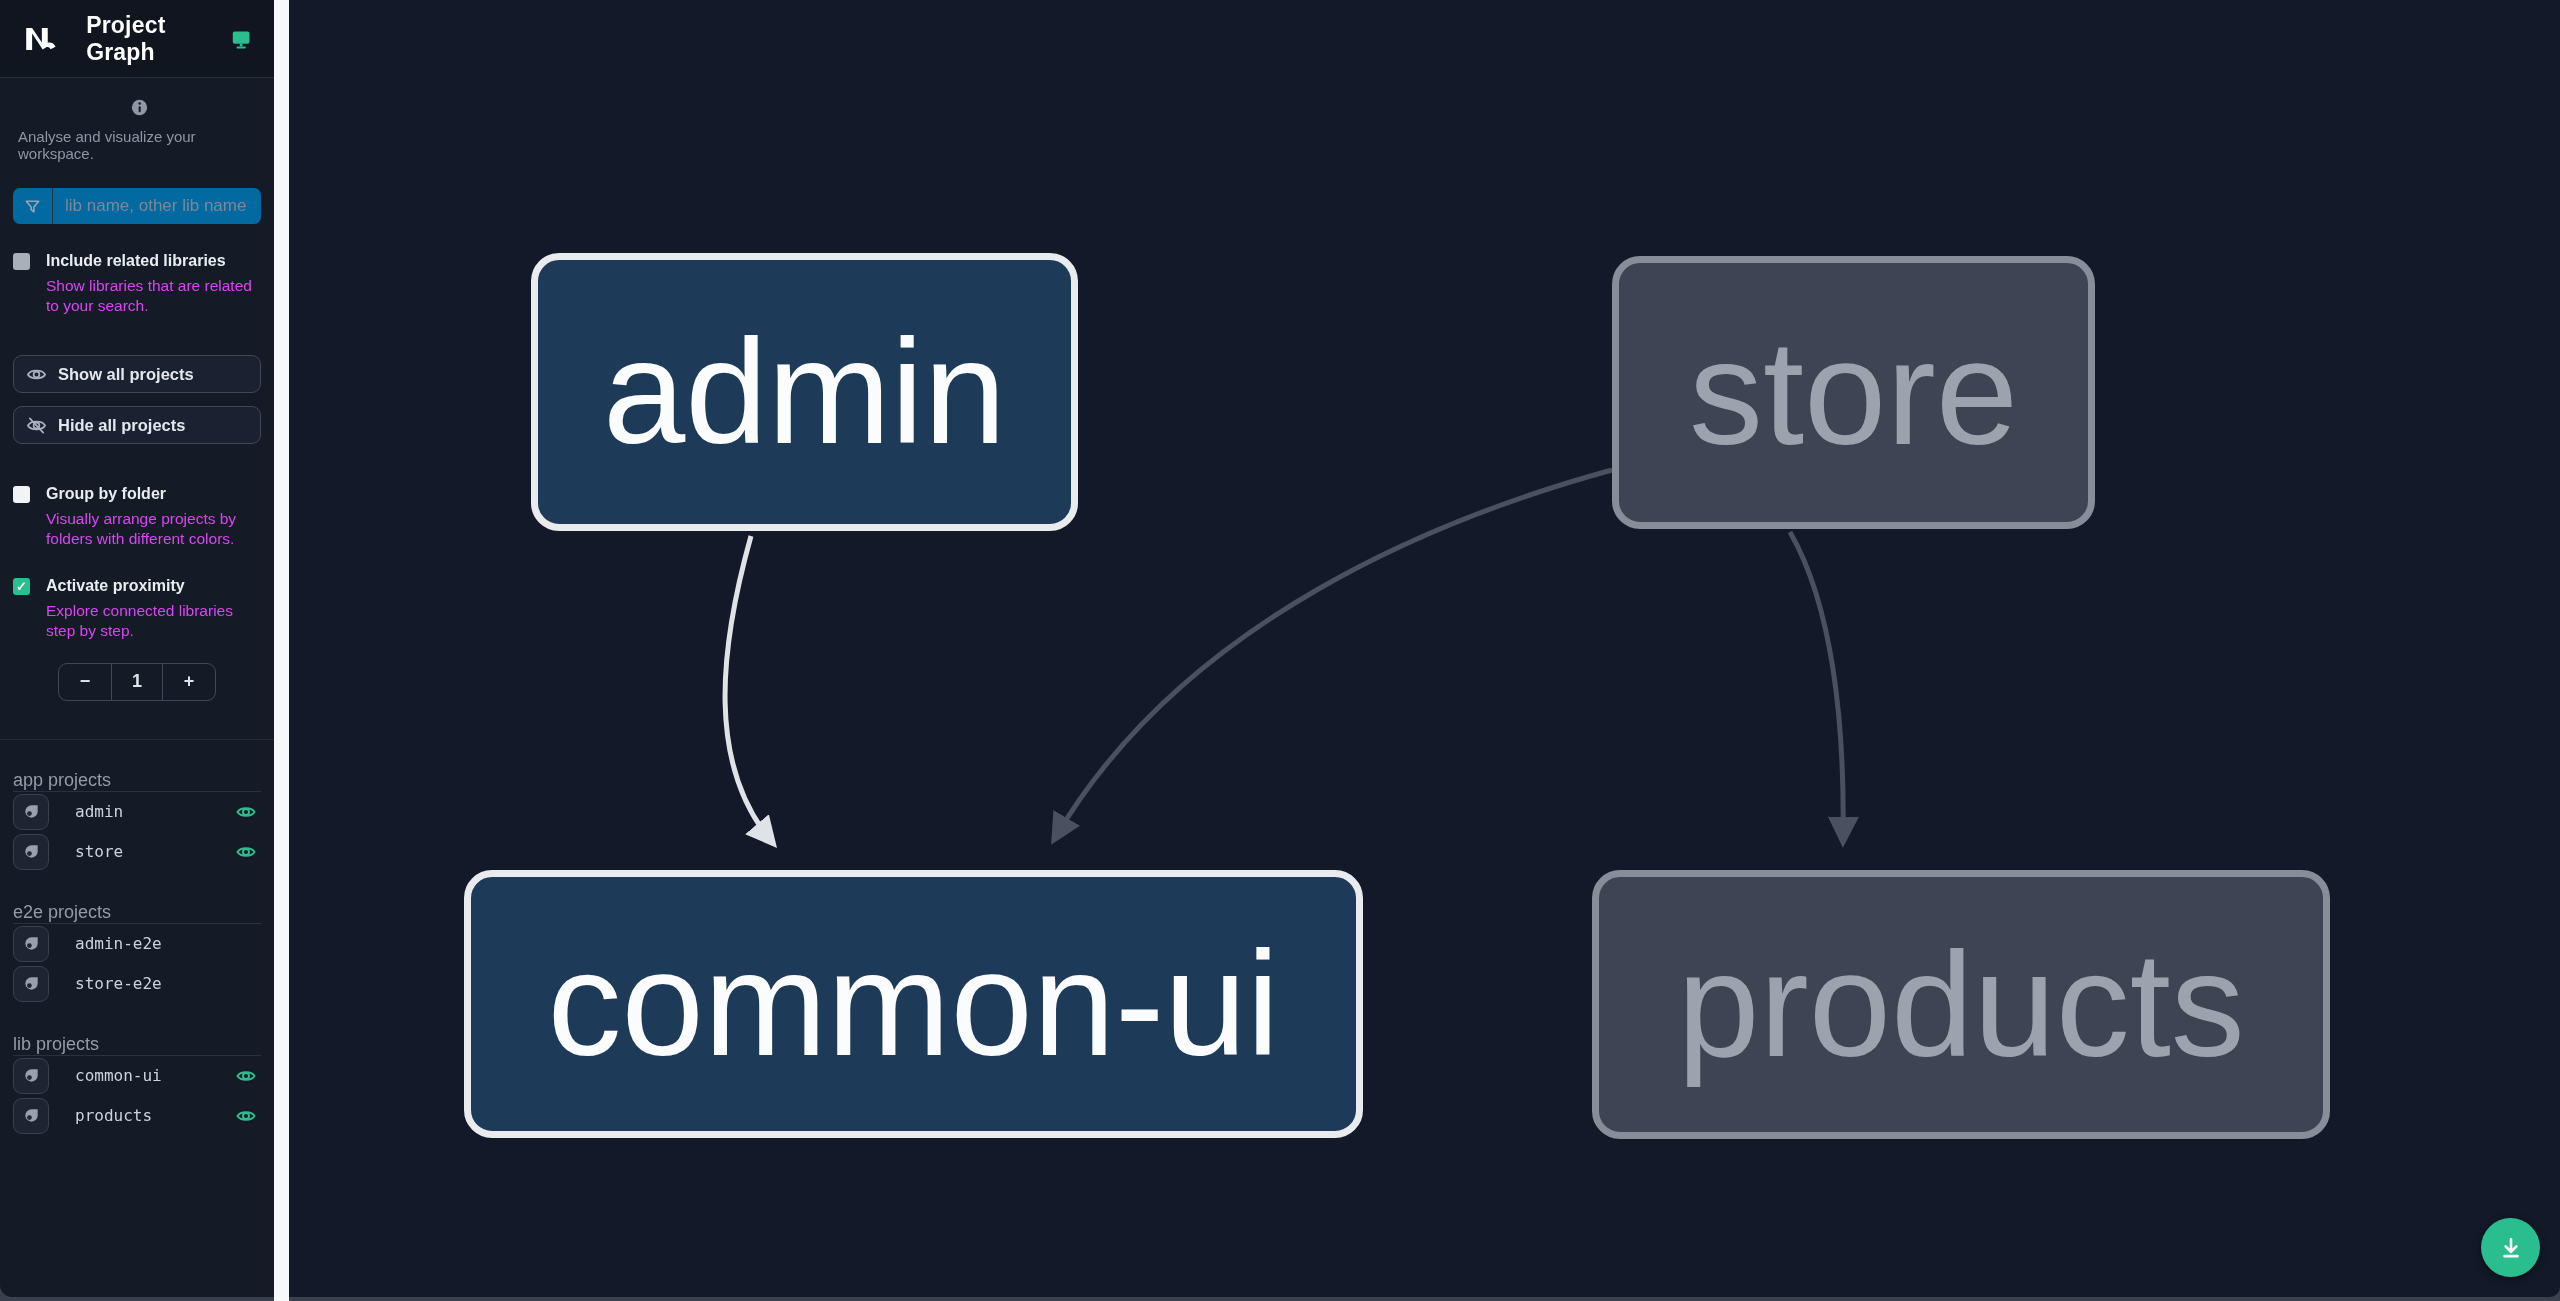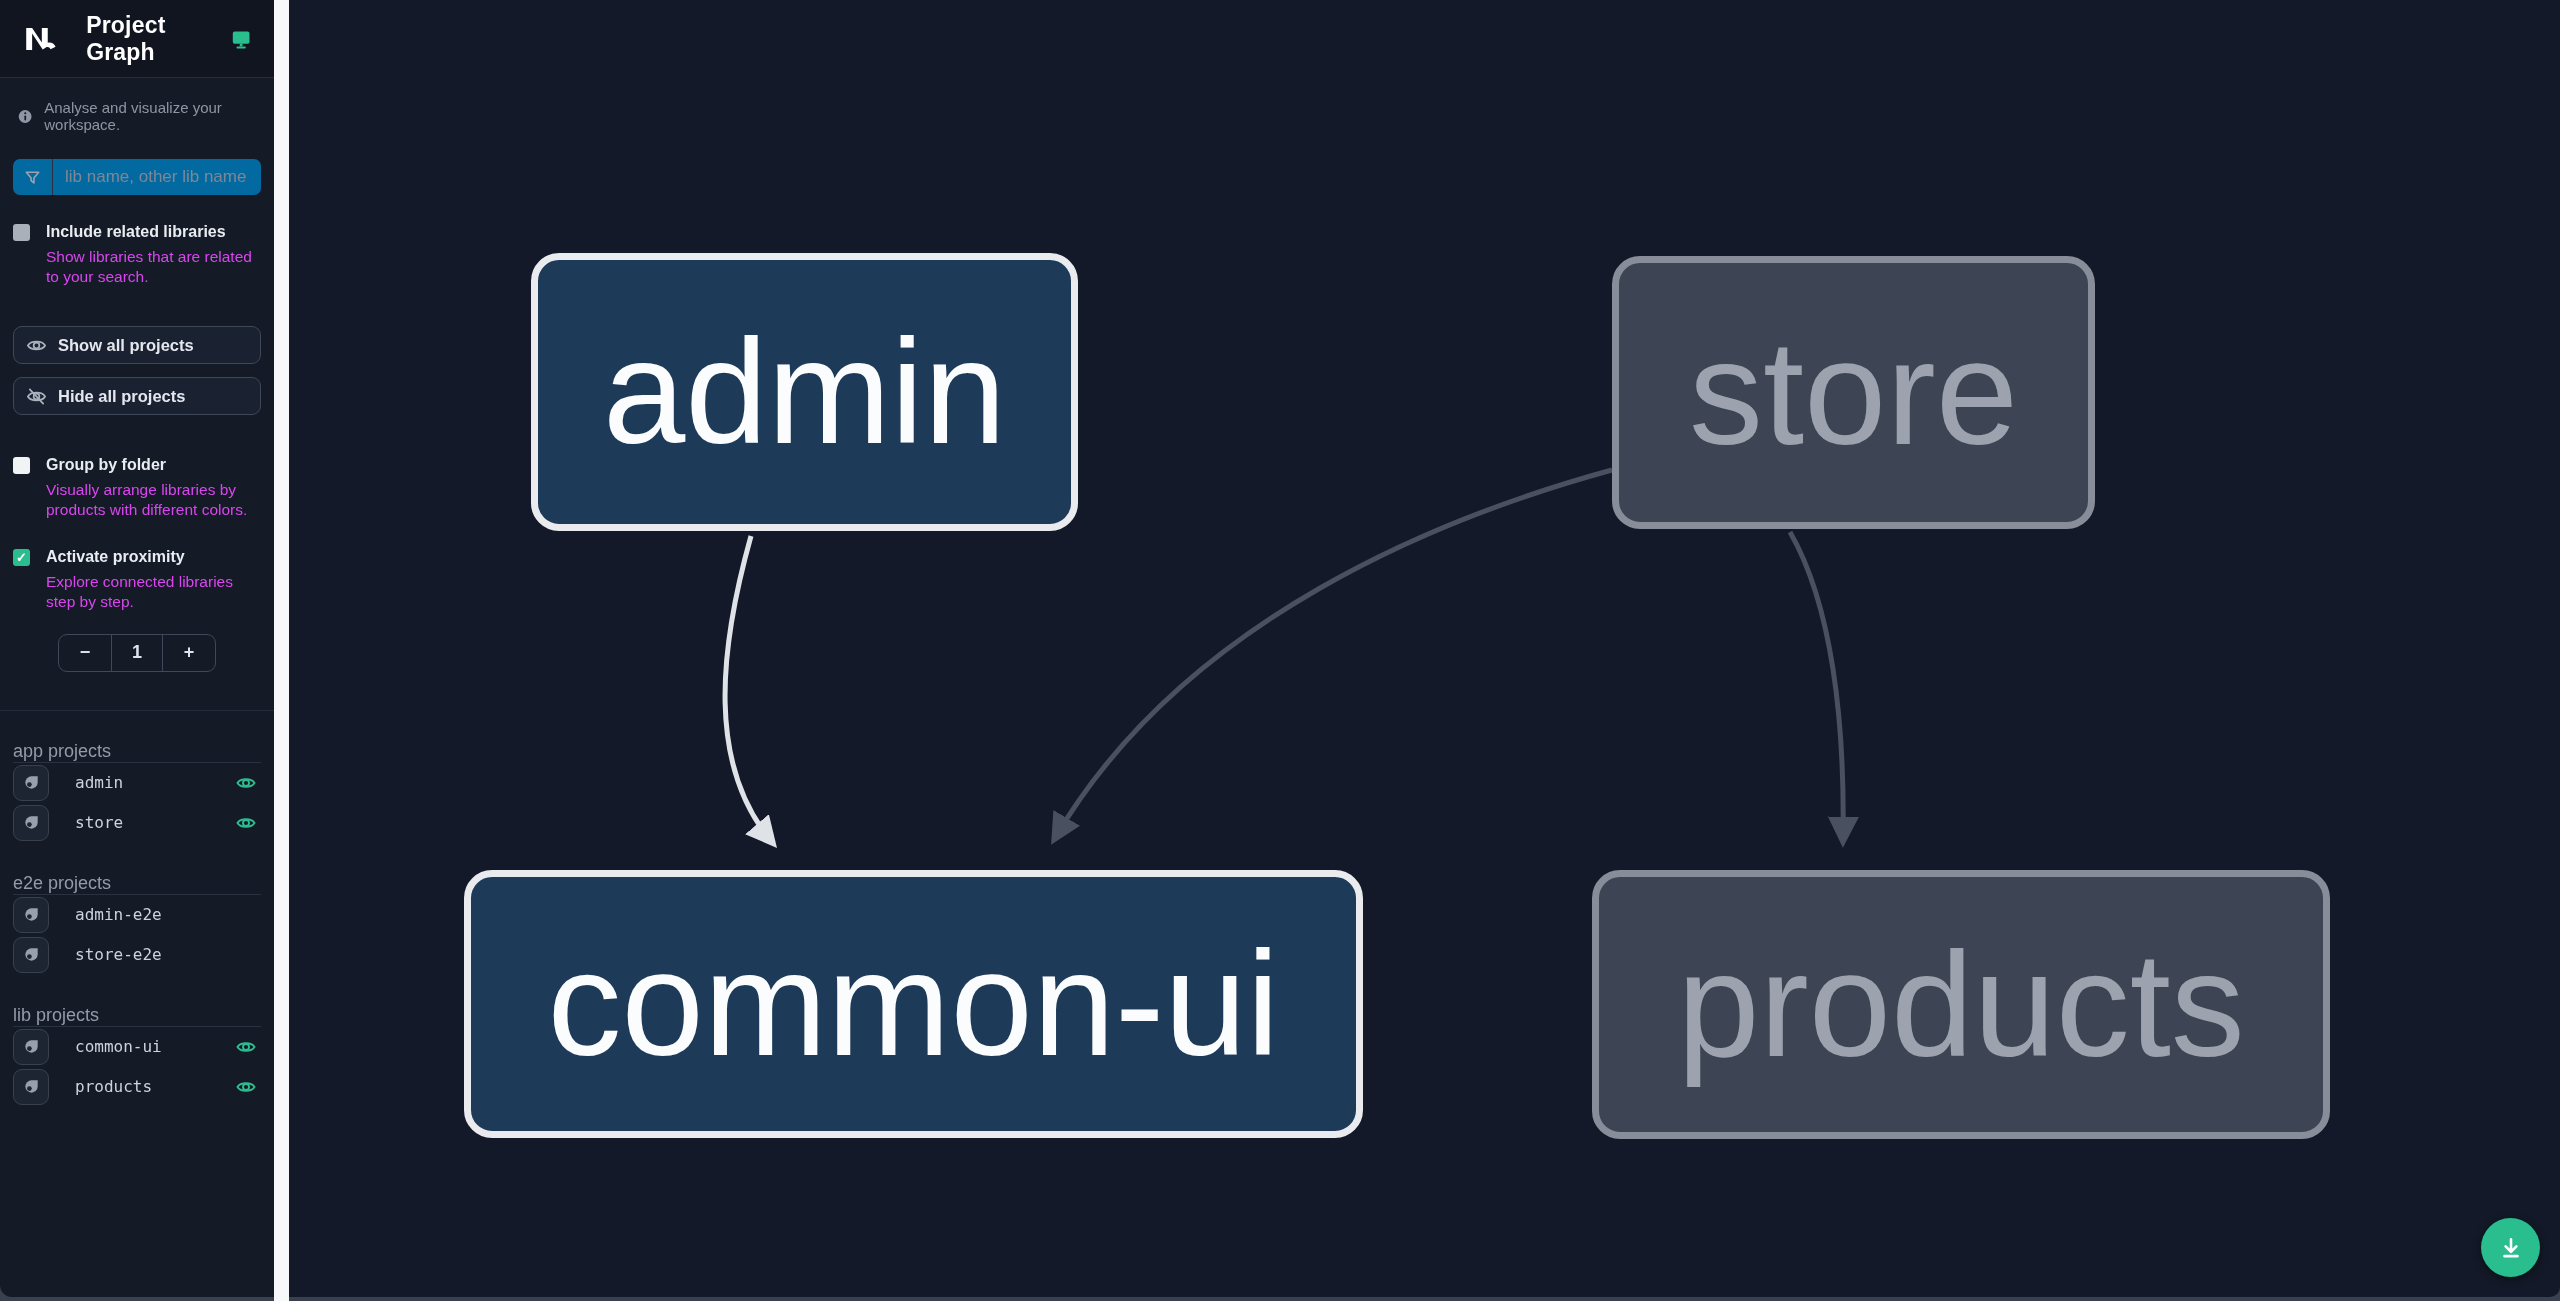--- a/index.html
+++ b/index.html
@@ -30,21 +30,21 @@
 
   
   .sidebar { position:absolute; left:0; top:0; width:274px; height:1297px;
              background:#151a27; border-bottom-left-radius:12px; z-index:5;
              display:flex; flex-direction:column; overflow:hidden; }
   .sb-header { height:78px; flex:none; background:#10151f; border-bottom:1px solid #262d3c;
                display:flex; align-items:center; padding:0 22px; }
   .sb-title { font-size:23px; font-weight:bold; color:#fff; margin-left:27px; letter-spacing:.2px; }
   .sb-header .spacer { flex:1; }
 
-  .info-row { display:flex; align-items:center; gap:12px; padding:0 14px 0 18px; margin-top:21px; }
+  .info-row { display:flex; align-items:center; gap:12px; padding:0 14px 0 18px; margin-top:21px;flex-direction:column; }
   .info-text { font-size:15px; color:#8e96a3; }
 
   .search { margin:26px 13px 0; height:36px; background:#0369a1; border-radius:7px;
             display:flex; align-items:center; overflow:hidden; }
   .search .funnel { width:40px; height:100%; display:flex; align-items:center;
                     justify-content:center; border-right:1px solid #2a3140; flex:none; }
   .search input { flex:1; height:100%; background:transparent; border:none; outline:none;
                   padding:0 12px; font-size:17px; color:#dfe3ea;
                   font-family:"Liberation Sans", sans-serif; }
   .search input::placeholder { color:#7f8795; }
@@ -187,21 +187,21 @@
         <path d="M4 3.5 L18 18.5" stroke="#aab1bd" stroke-width="1.8" stroke-linecap="round"></path>
       </svg>
       <span>Hide all projects</span>
     </div>
 
     <div class="chk-block" style="margin-top:40px;">
       <div class="chk-row">
         <div class="chk-box white"></div>
         <span class="chk-label">Group by folder</span>
       </div>
-      <div class="chk-desc">Visually arrange libraries by products with different colors.</div>
+      <div class="chk-desc">Visually arrange projects by folders with different colors.</div>
     </div>
 
     <div class="chk-block" style="margin-top:26px;">
       <div class="chk-row">
         <div class="chk-box green">✓</div>
         <span class="chk-label">Activate proximity</span>
       </div>
       <div class="chk-desc">Explore connected libraries step by step.</div>
     </div>
 

